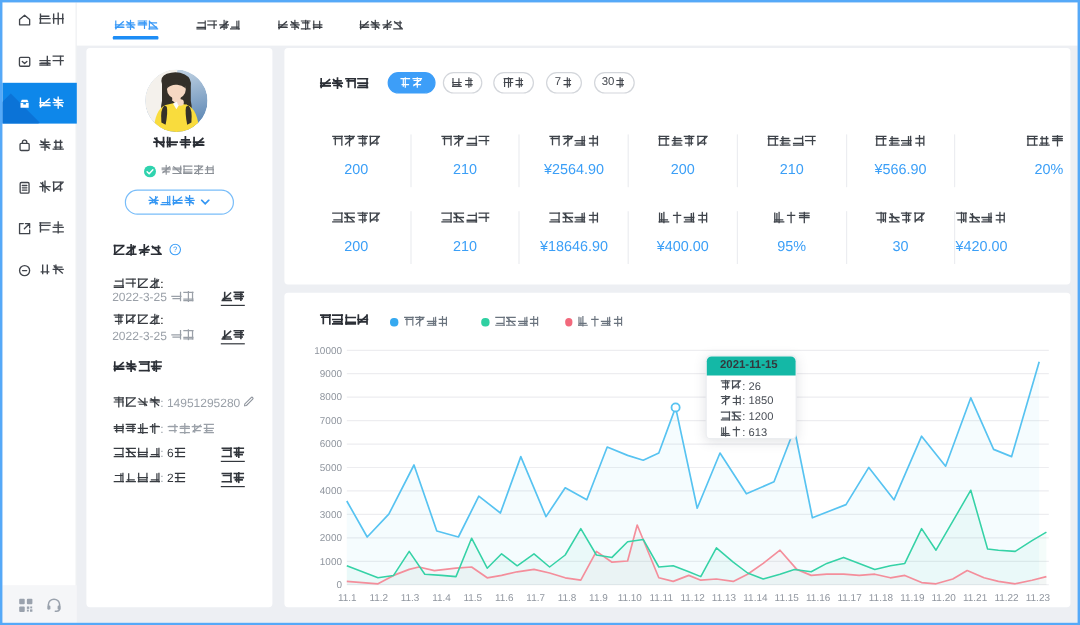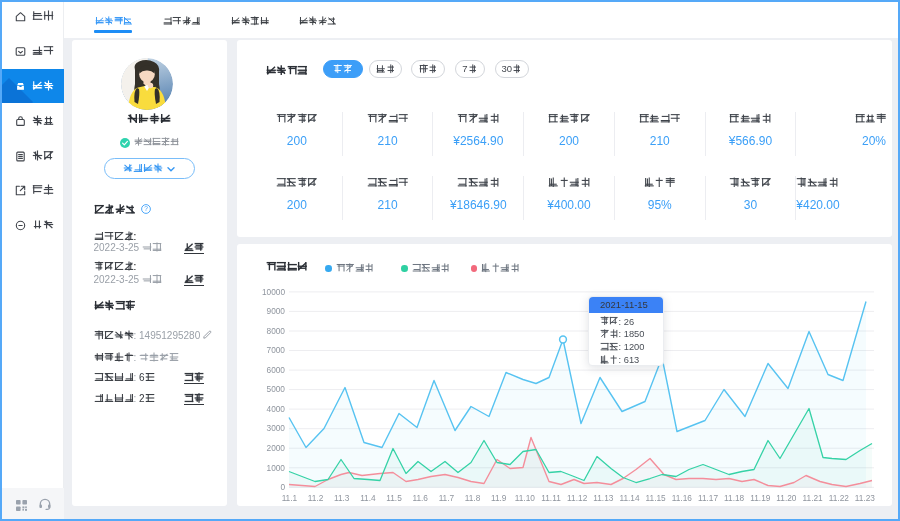--- a/index.html
+++ b/index.html
@@ -1229,21 +1229,21 @@
       <text x="864.9" y="500" text-anchor="middle" font-size="8.3" fill="#8f959e">11.23</text>
 <path d="M289 487 L289 417 L306 447 L324 428 L345 387 L364 442 L382 447 L399 413 L417 427 L434 380 L455 430 L471 406 L489 416 L506 372 L523 379 L536 383 L549 377 L563 339 L581 423 L600 377 L622 411 L645 401 L662 357 L677 431 L705 420 L724 389 L745 416 L768 363 L788 388 L809 331 L828 374 L843 380 L866 301 L866 487 Z" fill="rgba(90,197,243,0.06)"></path>
 <path d="M289 487 L289 471 L315 481 L328 479 L341 459 L354 478 L368 479 L380 480 L393 448 L406 473 L418 461 L431 471 L445 461 L458 472 L471 462 L484 440 L497 462 L510 464 L523 451 L536 449 L549 472 L561 471 L574 476 L584 480 L597 456 L611 468 L623 477 L636 482 L650 478 L662 474 L676 476 L689 469 L703 464 L716 469 L729 474 L742 471 L754 469 L768 440 L780 458 L809 408 L823 457 L832 458 L846 459 L860 450 L872 443 L872 487 Z" fill="rgba(47,207,161,0.055)"></path>
 <path d="M289 487 L289 484 L315 486 L328 479 L341 474 L349 472 L362 475 L380 473 L393 472 L406 481 L418 479 L431 476 L445 474 L458 477 L471 481 L484 483 L497 459 L510 468 L523 467 L531 437 L549 481 L561 484 L574 479 L584 483 L597 482 L611 484 L623 478 L636 469 L650 458 L664 474 L676 479 L689 478 L703 478 L716 479 L729 478 L742 481 L754 479 L768 485 L780 486 L794 482 L806 475 L820 481 L832 484 L846 486 L860 483 L872 480 L872 487 Z" fill="rgba(244,142,155,0.05)"></path>
 <polyline points="289,484 315,486 328,479 341,474 349,472 362,475 380,473 393,472 406,481 418,479 431,476 445,474 458,477 471,481 484,483 497,459 510,468 523,467 531,437 549,481 561,484 574,479 584,483 597,482 611,484 623,478 636,469 650,458 664,474 676,479 689,478 703,478 716,479 729,478 742,481 754,479 768,485 780,486 794,482 806,475 820,481 832,484 846,486 860,483 872,480" fill="none" stroke="#f48e9b" stroke-width="1.4" stroke-linejoin="round"></polyline>
 <polyline points="289,471 315,481 328,479 341,459 354,478 368,479 380,480 393,448 406,473 418,461 431,471 445,461 458,472 471,462 484,440 497,462 510,464 523,451 536,449 549,472 561,471 574,476 584,480 597,456 611,468 623,477 636,482 650,478 662,474 676,476 689,469 703,464 716,469 729,474 742,471 754,469 768,440 780,458 809,408 823,457 832,458 846,459 860,450 872,443" fill="none" stroke="#35d2a6" stroke-width="1.3" stroke-linejoin="round"></polyline>
 <polyline points="289,417 306,447 324,428 345,387 364,442 382,447 399,413 417,427 434,380 455,430 471,406 489,416 506,372 523,379 536,383 549,377 563,339 581,423 600,377 622,411 645,401 662,357 677,431 705,420 724,389 745,416 768,363 788,388 809,331 828,374 843,380 866,301" fill="none" stroke="#57c3f1" stroke-width="1.4" stroke-linejoin="round"></polyline>
 <circle cx="563" cy="339" r="3.4" fill="#fff" stroke="#57c3f1" stroke-width="1.5"></circle>
 </svg>
 <div style="position:absolute;left:588px;top:295.5px;width:76px;height:70px;background:#fff;border:1px solid #ebedf0;border-radius:4px;box-shadow:0 2px 10px rgba(60,70,90,.15);z-index:5">
-<div style="height:16px;background:#3b82f6;border-radius:4px 4px 0 0;line-height:16px;padding-left:11px;font-size:9.5px;font-weight:normal;color:#34383e">2021-11-15</div>
+<div style="height:16px;background:#14b8a6;border-radius:4px 4px 0 0;line-height:16px;padding-left:11px;font-size:9.5px;font-weight:bold;color:#34383e">2021-11-15</div>
 <div style="padding:3px 0 0 11px;font-size:9.3px;color:#4a4f57;line-height:12.9px">
 <div><svg style="vertical-align:-0.1em" width="9.3" height="9.3" viewBox="0 0 16 16" fill="none" stroke="#4a4f57" stroke-width="1.65" stroke-linecap="square">
             <path d="M2 2.5H14"></path>
             <path d="M10.8 3V13"></path>
             <path d="M3.5 5.2H12.5"></path>
             <path d="M8 1.5V14.5"></path>
             <path d="M3.5 11H12.5"></path>
           </svg><svg style="vertical-align:-0.1em" width="9.3" height="9.3" viewBox="0 0 16 16" fill="none" stroke="#4a4f57" stroke-width="1.65" stroke-linecap="square">
             <path d="M2 2.5H14"></path>
             <path d="M2.5 2.5V13.5"></path>

